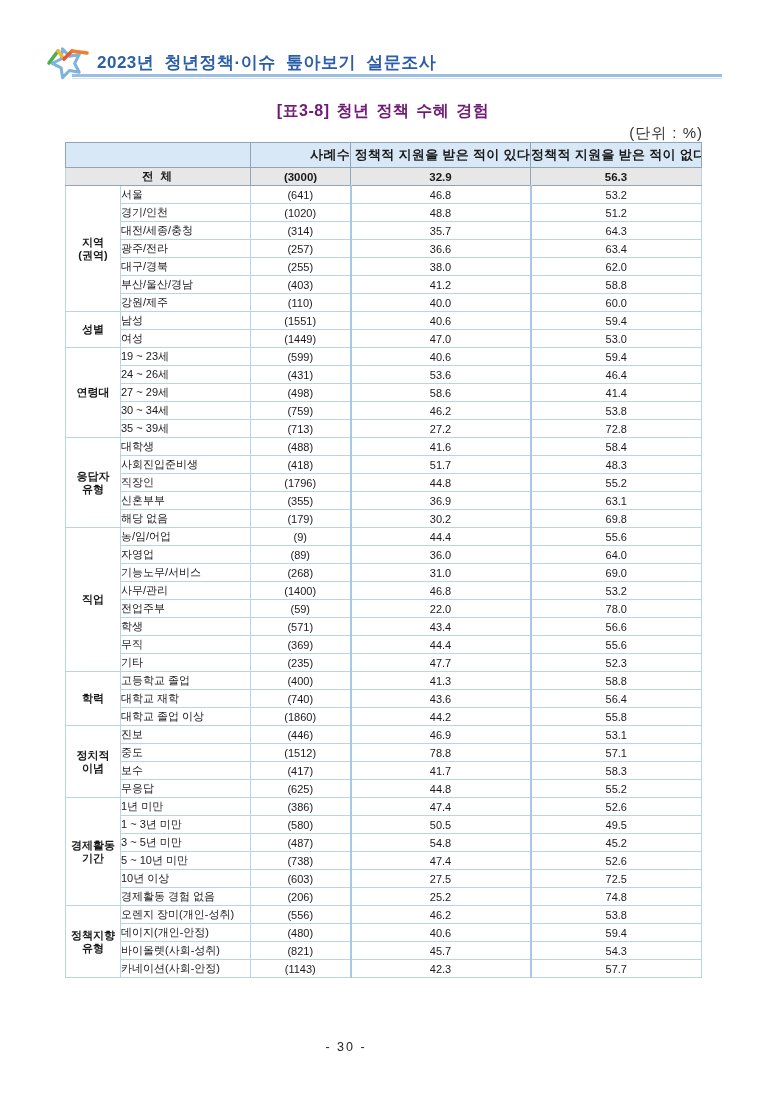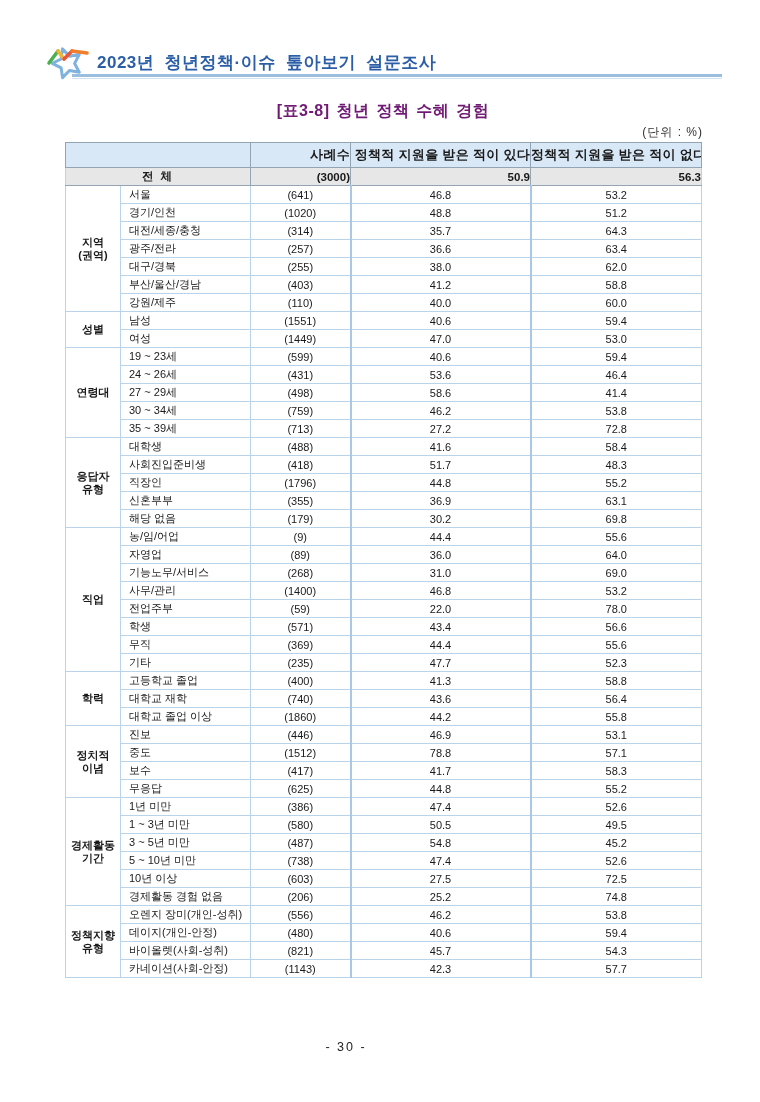--- a/index.html
+++ b/index.html
@@ -27,41 +27,41 @@
   .hdr-logo{position:absolute;left:46px;top:40px;width:48px;height:46px;}
   .hdr-rule{position:absolute;left:72px;top:74px;width:650px;height:3px;background:var(--rule-blue);}
   .hdr-rule2{position:absolute;left:72px;top:78px;width:650px;height:1px;background:var(--rule-blue-light);}
 
   .tbl-title{
     position:absolute;left:65px;top:101px;width:636px;text-align:center;
     font-size:16px;font-weight:bold;color:#701a75;letter-spacing:0.5px;word-spacing:2px;
   }
   .unit-label{
     position:absolute;left:65px;top:124px;width:638px;text-align:right;
-    font-size:12px;color:#333;letter-spacing:1px;
+    font-size:15px;color:#333;letter-spacing:1px;
   }
 
   .tbl-wrap{position:absolute;left:65px;top:142px;}
   table{border-collapse:collapse;table-layout:fixed;width:636px;border:1px solid var(--blight);}
   td,th{padding:0;font-size:11px;color:var(--ink);overflow:hidden;white-space:nowrap;}
   thead th{
     background:var(--thbg);height:24px;font-weight:bold;font-size:13px;
     border:1px solid var(--bdark);text-align:right;letter-spacing:0.3px;
   }
   tbody td{height:17px;border-top:1px solid var(--blight);}
   tr.total-row td{
     background:var(--totbg);font-weight:bold;font-size:11.5px;
-    border-top:1px solid var(--bdark);border-bottom:1px solid var(--bdark);text-align:right;
+    border-top:1px solid var(--bdark);border-bottom:1px solid var(--bdark);
   }
   tr.total-row .total-label{text-align:center;border-right:1px solid var(--bdark);letter-spacing:2px;}
   .group-cell{
     font-weight:bold;text-align:center;vertical-align:middle;
     border-right:1px solid var(--blight);white-space:pre-line;line-height:12.5px;font-size:11px;margin-top:32px;
   }
-  .label-cell{text-align:left;padding-left:8px;border-right:1px solid var(--blight);}
+  .label-cell{text-align:left;padding-left:0;border-right:1px solid var(--blight);}
   .n-cell{text-align:center;border-right:2px solid var(--bmid);}
   .yes-cell{text-align:center;border-right:2px solid var(--bmid);}
   .no-cell{text-align:center;}
   tr.total-row .n-cell, tr.total-row .yes-cell{border-right-color:var(--bdark);border-right-width:1px;}
 
   .page-number{
     position:absolute;left:0;top:1040px;width:692px;text-align:center;
     font-size:12.5px;color:#222;letter-spacing:2px;
   }
 </style>
@@ -101,21 +101,21 @@
           <th colspan="2"></th>
           <th>사례수</th>
           <th>정책적 지원을 받은 적이 있다</th>
           <th>정책적 지원을 받은 적이 없다</th>
         </tr>
       </thead>
       <tbody id="table-body">
           <tr class="total-row">
             <td class="total-label" colspan="2">전 체</td>
             <td class="n-cell">(3000)</td>
-            <td class="yes-cell">50.9</td>
+            <td class="yes-cell">32.9</td>
             <td class="no-cell">56.3</td>
           </tr>
           <tr>
             <td class="group-cell" rowspan="7">지역
 (권역)</td>
             <td class="label-cell">서울</td>
             <td class="n-cell">(641)</td>
             <td class="yes-cell">46.8</td>
             <td class="no-cell">53.2</td>
           </tr>

